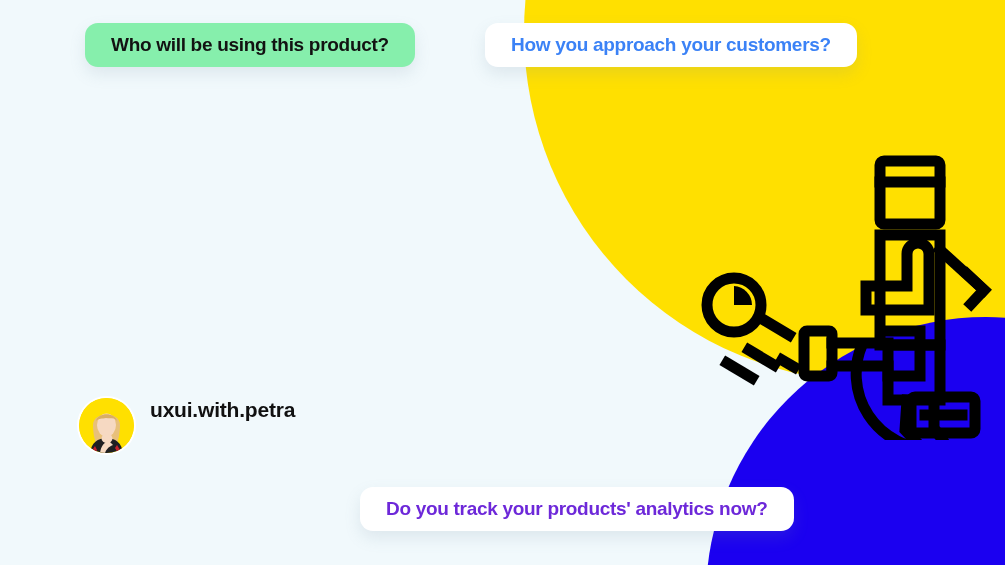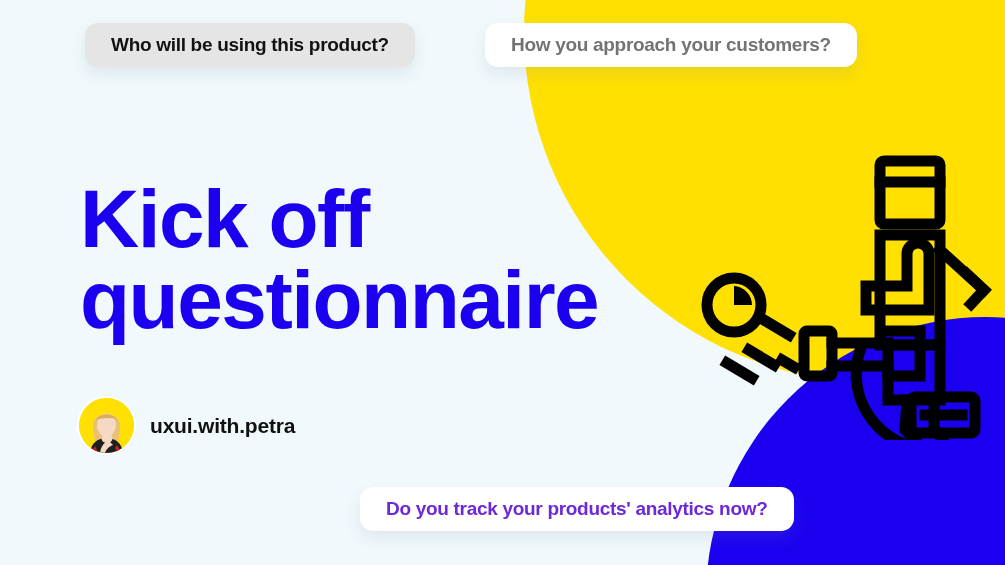--- a/index.html
+++ b/index.html
@@ -60,21 +60,20 @@
     white-space: pre-line;
     margin: 0;
   }
 
   
   #author-row {
     position: absolute;
     left: 79px;
     top: 398px;
     display: flex;
-    align-items: center;
     gap: 16px;
   }
   #avatar {
     position: relative;
     width: 55px;
     height: 55px;
     border-radius: 50%;
     background: #ffe000;
     overflow: hidden;
     box-shadow: 0 0 0 2px #ffffff;
@@ -191,22 +190,20 @@
         <circle cx="40" cy="160" r="27"></circle>
         <path d="M40 160 l0 -19 a19 19 0 0 1 18 19 z" fill="#000000" stroke="none"></path>
         <line x1="70" y1="175" x2="95" y2="190"></line>
         <line x1="55" y1="205" x2="80" y2="220"></line>
         <line x1="33" y1="218" x2="58" y2="233"></line>
         <line x1="88" y1="215" x2="100" y2="222"></line>
       </g>
     </svg>
   </div>
 
-  <h1 id="headline" style="color: rgb(27, 0, 240);">Kick off
-questionnaire</h1>
 
   <div id="author-row">
     <div id="avatar" style="background: rgb(255, 224, 0);">
       <svg viewBox="0 0 55 55" xmlns="http://www.w3.org/2000/svg">
         <circle cx="27.5" cy="27.5" r="27.5" fill="#FFE000"></circle>
 
         <path d="M14 27 C14 13 41 13 41 27 C41 36 39 44 36 50 L19 50 C16 44 14 36 14 27 Z" fill="#E8C07A"></path>
 
         <ellipse cx="27.5" cy="27" rx="9.5" ry="11.5" fill="#F6D9C2"></ellipse>
 
@@ -218,25 +215,25 @@
 
         <path d="M21 55 C22 48 25 44 30 43 L34 47 C29 49 27 52 26 55 Z" fill="#F6D9C2"></path>
 
         <path d="M38 47 l3 5 -2 3 -3 -5 z" fill="#C8202C"></path>
         <path d="M16 48 l2 4 -2 3 -2 -4 z" fill="#C8202C"></path>
       </svg>
     </div>
     <div id="author-handle">uxui.with.petra</div>
   </div>
 
-  <div class="pill" id="pill-0" style="background: #e5e5e5;">
+  <div class="pill" id="pill-0" style="background: #86efac;">
     <span class="pill-label" style="color: rgb(18, 18, 18);">Who will be using this product?</span>
   </div>
 
   <div class="pill" id="pill-1" style="background: rgb(255, 255, 255);">
-    <span class="pill-label" style="color: #737373;">How you approach your customers?</span>
+    <span class="pill-label" style="color: #3b82f6;">How you approach your customers?</span>
   </div>
 
   <div class="pill" id="pill-2" style="background: rgb(255, 255, 255);">
     <span class="pill-label" style="color: #6d28d9;">Do you track your products' analytics now?</span>
   </div>
 
 </div>
 
 </body></html>

